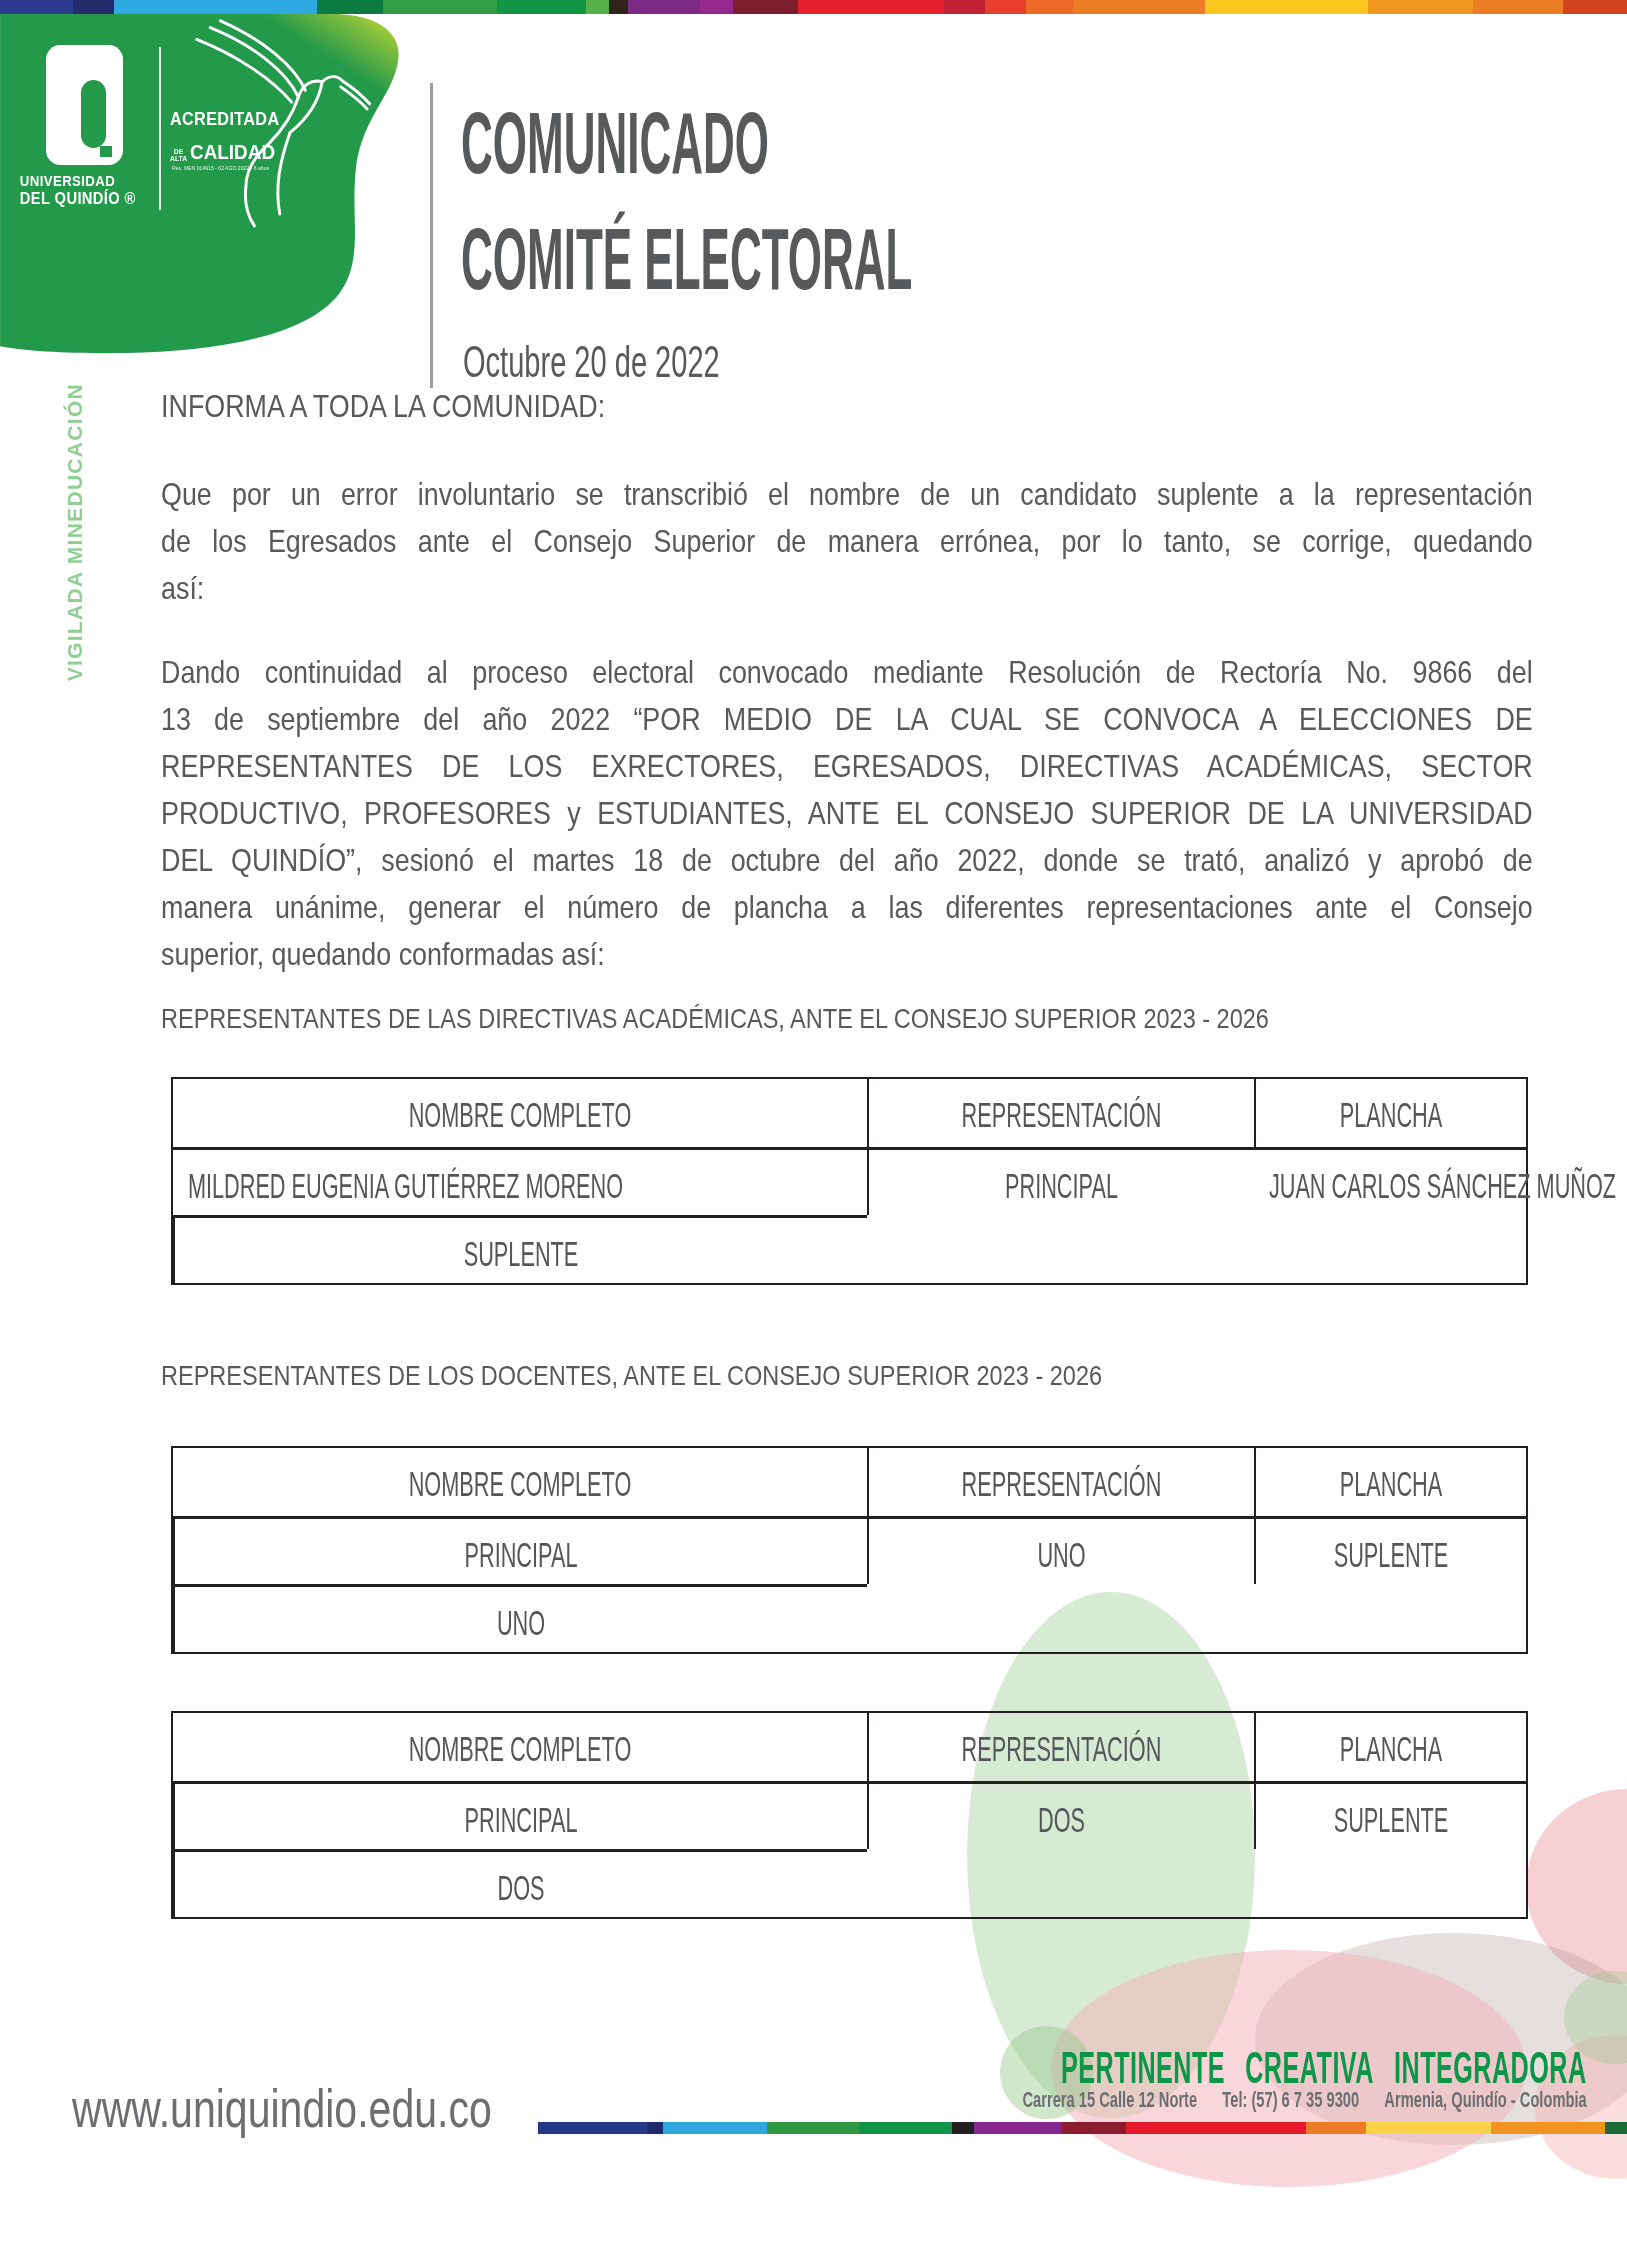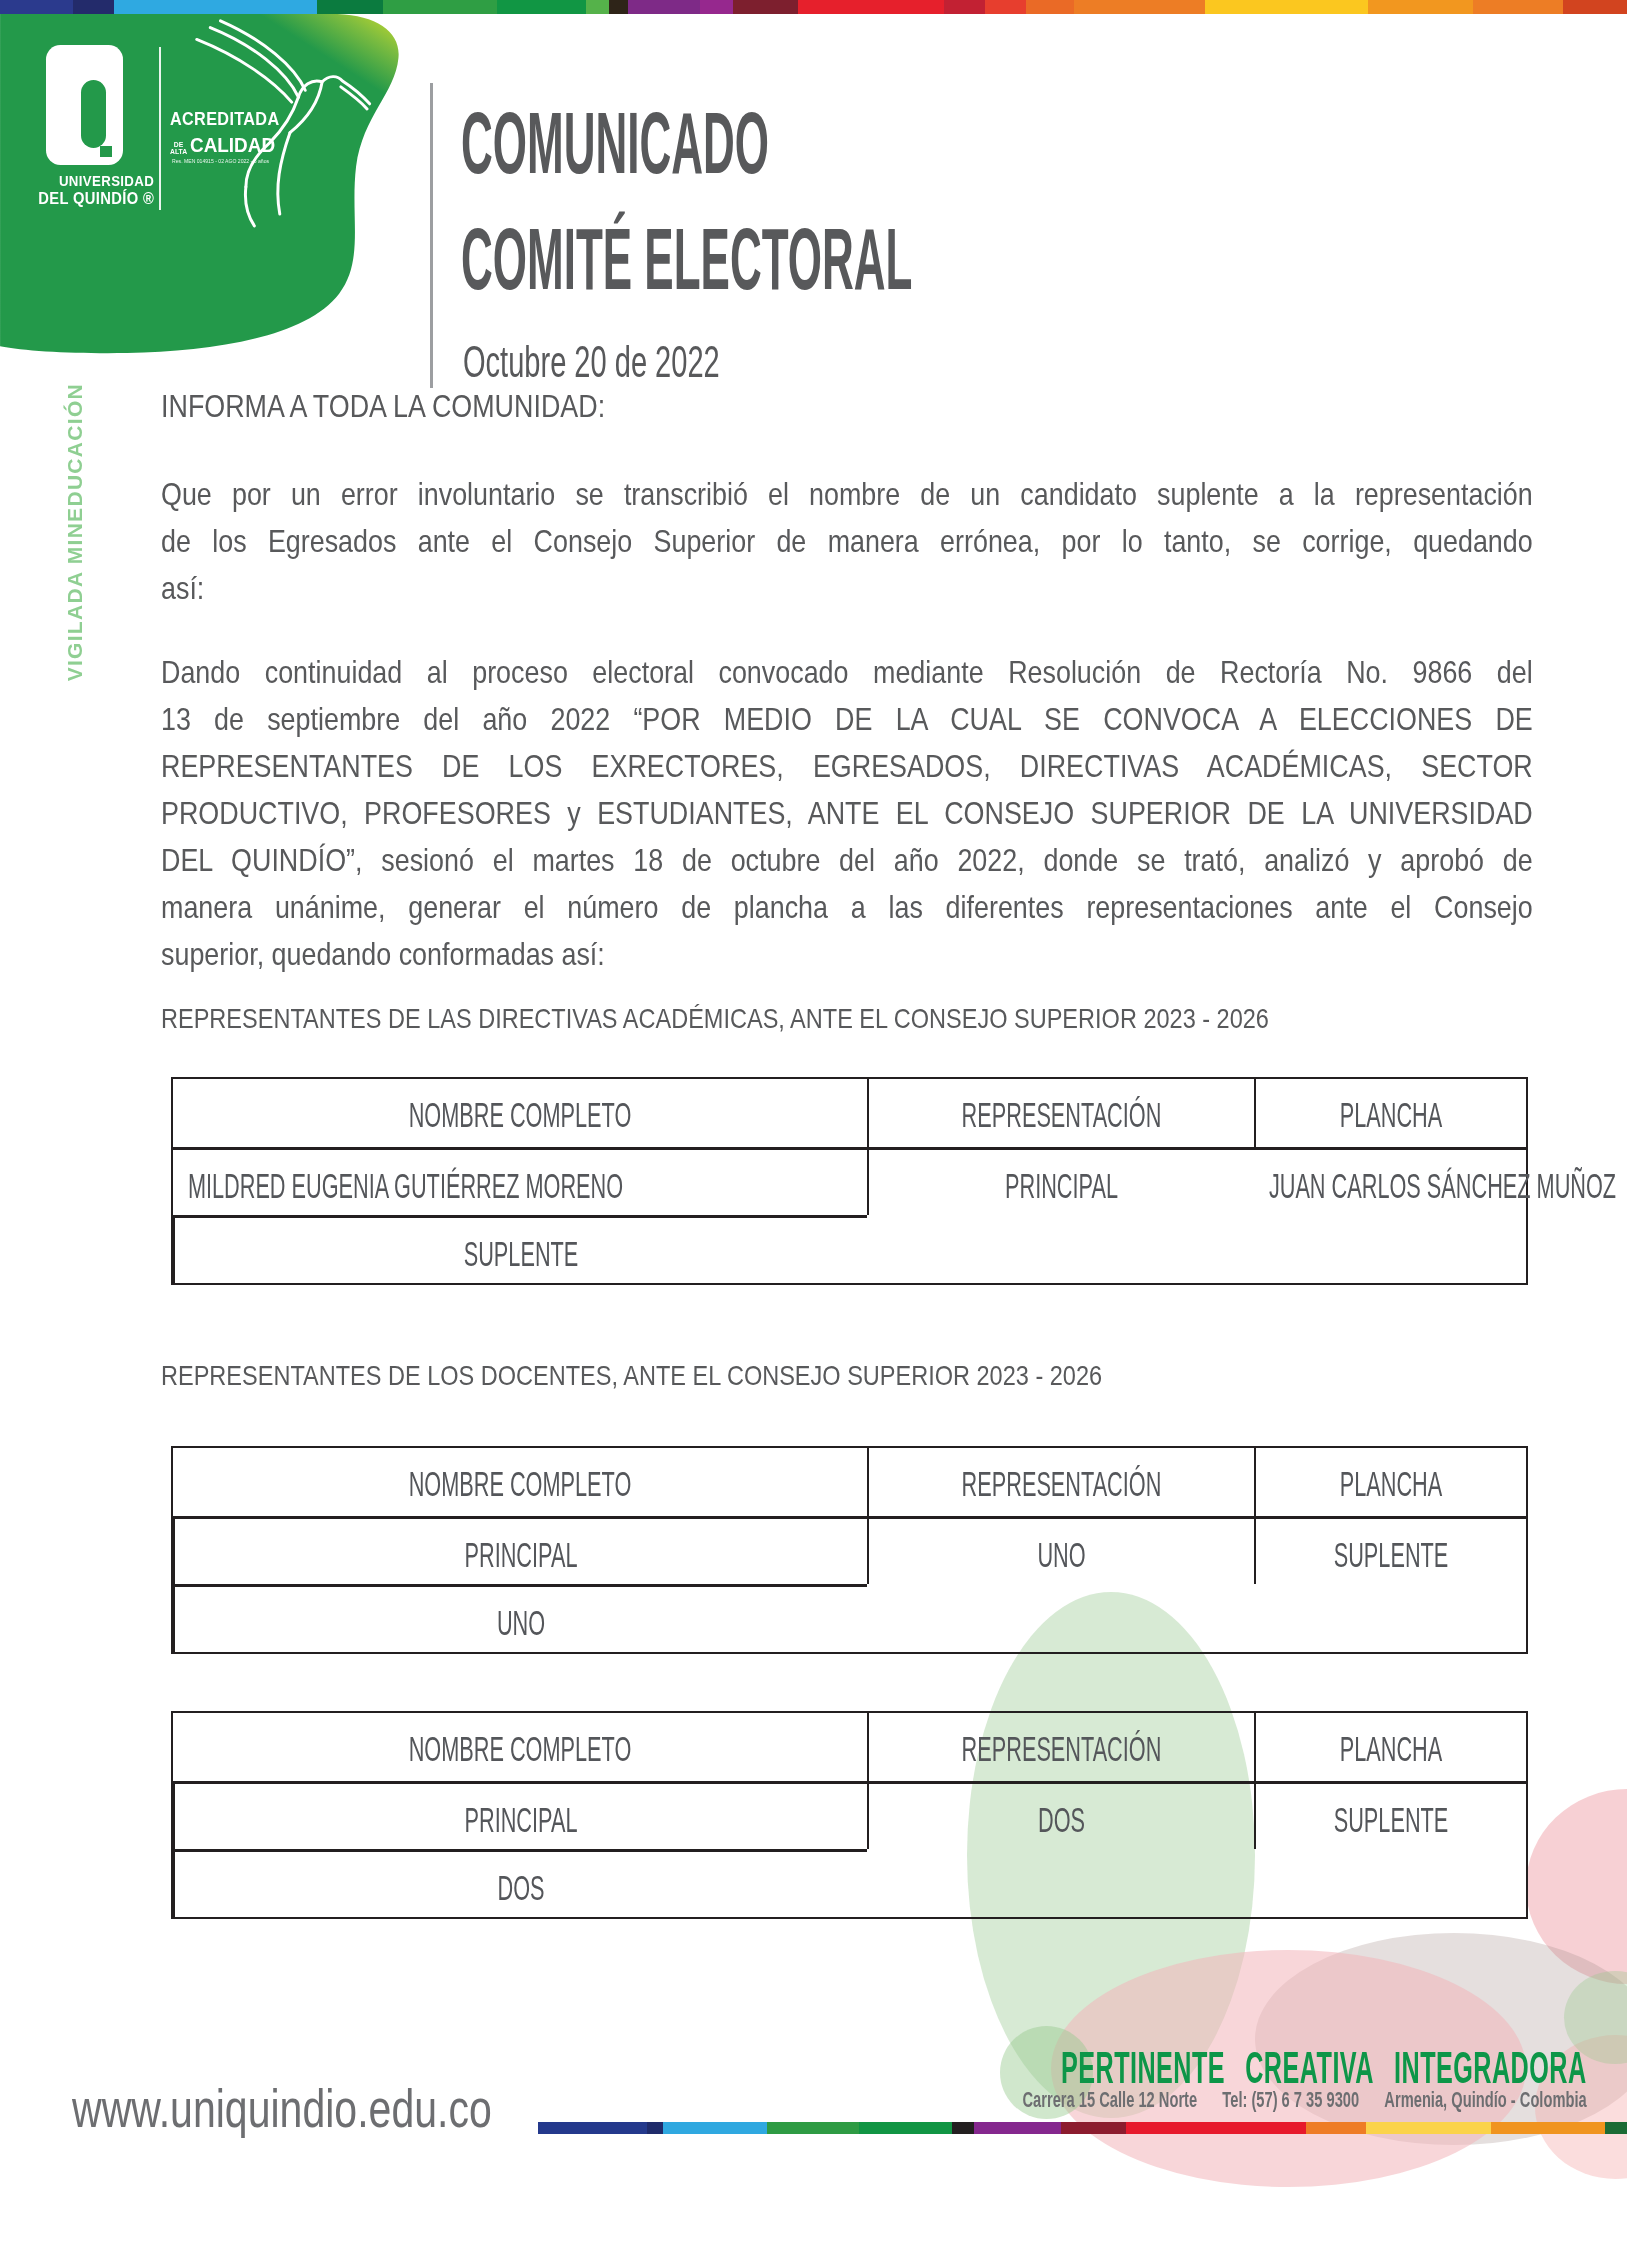--- a/index.html
+++ b/index.html
@@ -17,27 +17,27 @@
     background:linear-gradient(90deg,
       #24398C 0 10%,#1F2B6B 10% 11.5%,#2FA8E0 11.5% 21%,#2E9B44 21% 29.5%,
       #119544 29.5% 38%,#231F20 38% 40%,#85278E 40% 48%,#8C1C2E 48% 54%,
       #E7192C 54% 70.5%,#EE7C26 70.5% 76%,#FBD34A 76% 87.5%,#F0941F 87.5% 98%,#1B6B35 98% 100%)}
   
   .sail{position:absolute;left:0;top:13.6px;width:407px;height:356px}
   
   .logo-box{position:absolute;left:46px;top:45px;width:77px;height:120px;background:#fff;border-radius:14.4px}
   .logo-pill{position:absolute;left:35px;top:35px;width:25.4px;height:68px;background:#23994A;border-radius:12.7px}
   .logo-sq{position:absolute;left:54px;top:101px;width:12px;height:11px;background:#23994A}
-  .logo-text{position:absolute;left:13.6px;top:172px;width:146px;text-align:right;color:#fff;font-weight:bold;line-height:18px}
+  .logo-text{position:absolute;left:13.6px;top:172px;width:146px;text-align:left;color:#fff;font-weight:bold;line-height:18px}
   .logo-text .l1{font-size:14.4px;letter-spacing:0.4px;transform:scaleX(.92);transform-origin:center}
   .logo-text .l2{font-size:16px;letter-spacing:0.4px;transform:scaleX(.92);transform-origin:center}
   .logo-vline{position:absolute;left:159px;top:47px;width:1.7px;height:163px;background:rgba(255,255,255,.9)}
   .badge{position:absolute;left:170px;top:109px;width:119px;color:#fff;text-align:center}
   .badge .b1{font-size:18px;font-weight:bold;letter-spacing:0.4px;transform:scaleX(.9);transform-origin:0 0;white-space:nowrap}
-  .badge .brow{display:flex;align-items:flex-end;margin-top:5px}
+  .badge .brow{display:flex;align-items:flex-end;margin-top:12px}
   .badge .bde{font-size:6.8px;font-weight:bold;line-height:6.8px;margin-right:2.5px}
   .badge .b2{font-size:21px;font-weight:bold;line-height:20.3px;transform:scaleX(.9);transform-origin:0 100%;white-space:nowrap}
   .badge .bres{font-size:6px;margin-top:2.5px;white-space:nowrap;transform:scaleX(.85);transform-origin:0 0;opacity:.9}
   
   .title-vline{position:absolute;left:430px;top:83px;width:2.5px;height:305px;background:#9C9EA1}
   .title{position:absolute;left:461px;top:85px;font-size:88px;font-weight:bold;color:#58595B;
          line-height:116px;white-space:nowrap;transform:scaleX(.5);transform-origin:0 0;letter-spacing:0}
   .doc-date{position:absolute;left:463px;top:337px;font-size:44px;color:#58595B;white-space:nowrap;
          transform:scaleX(.66);transform-origin:0 0}
   

